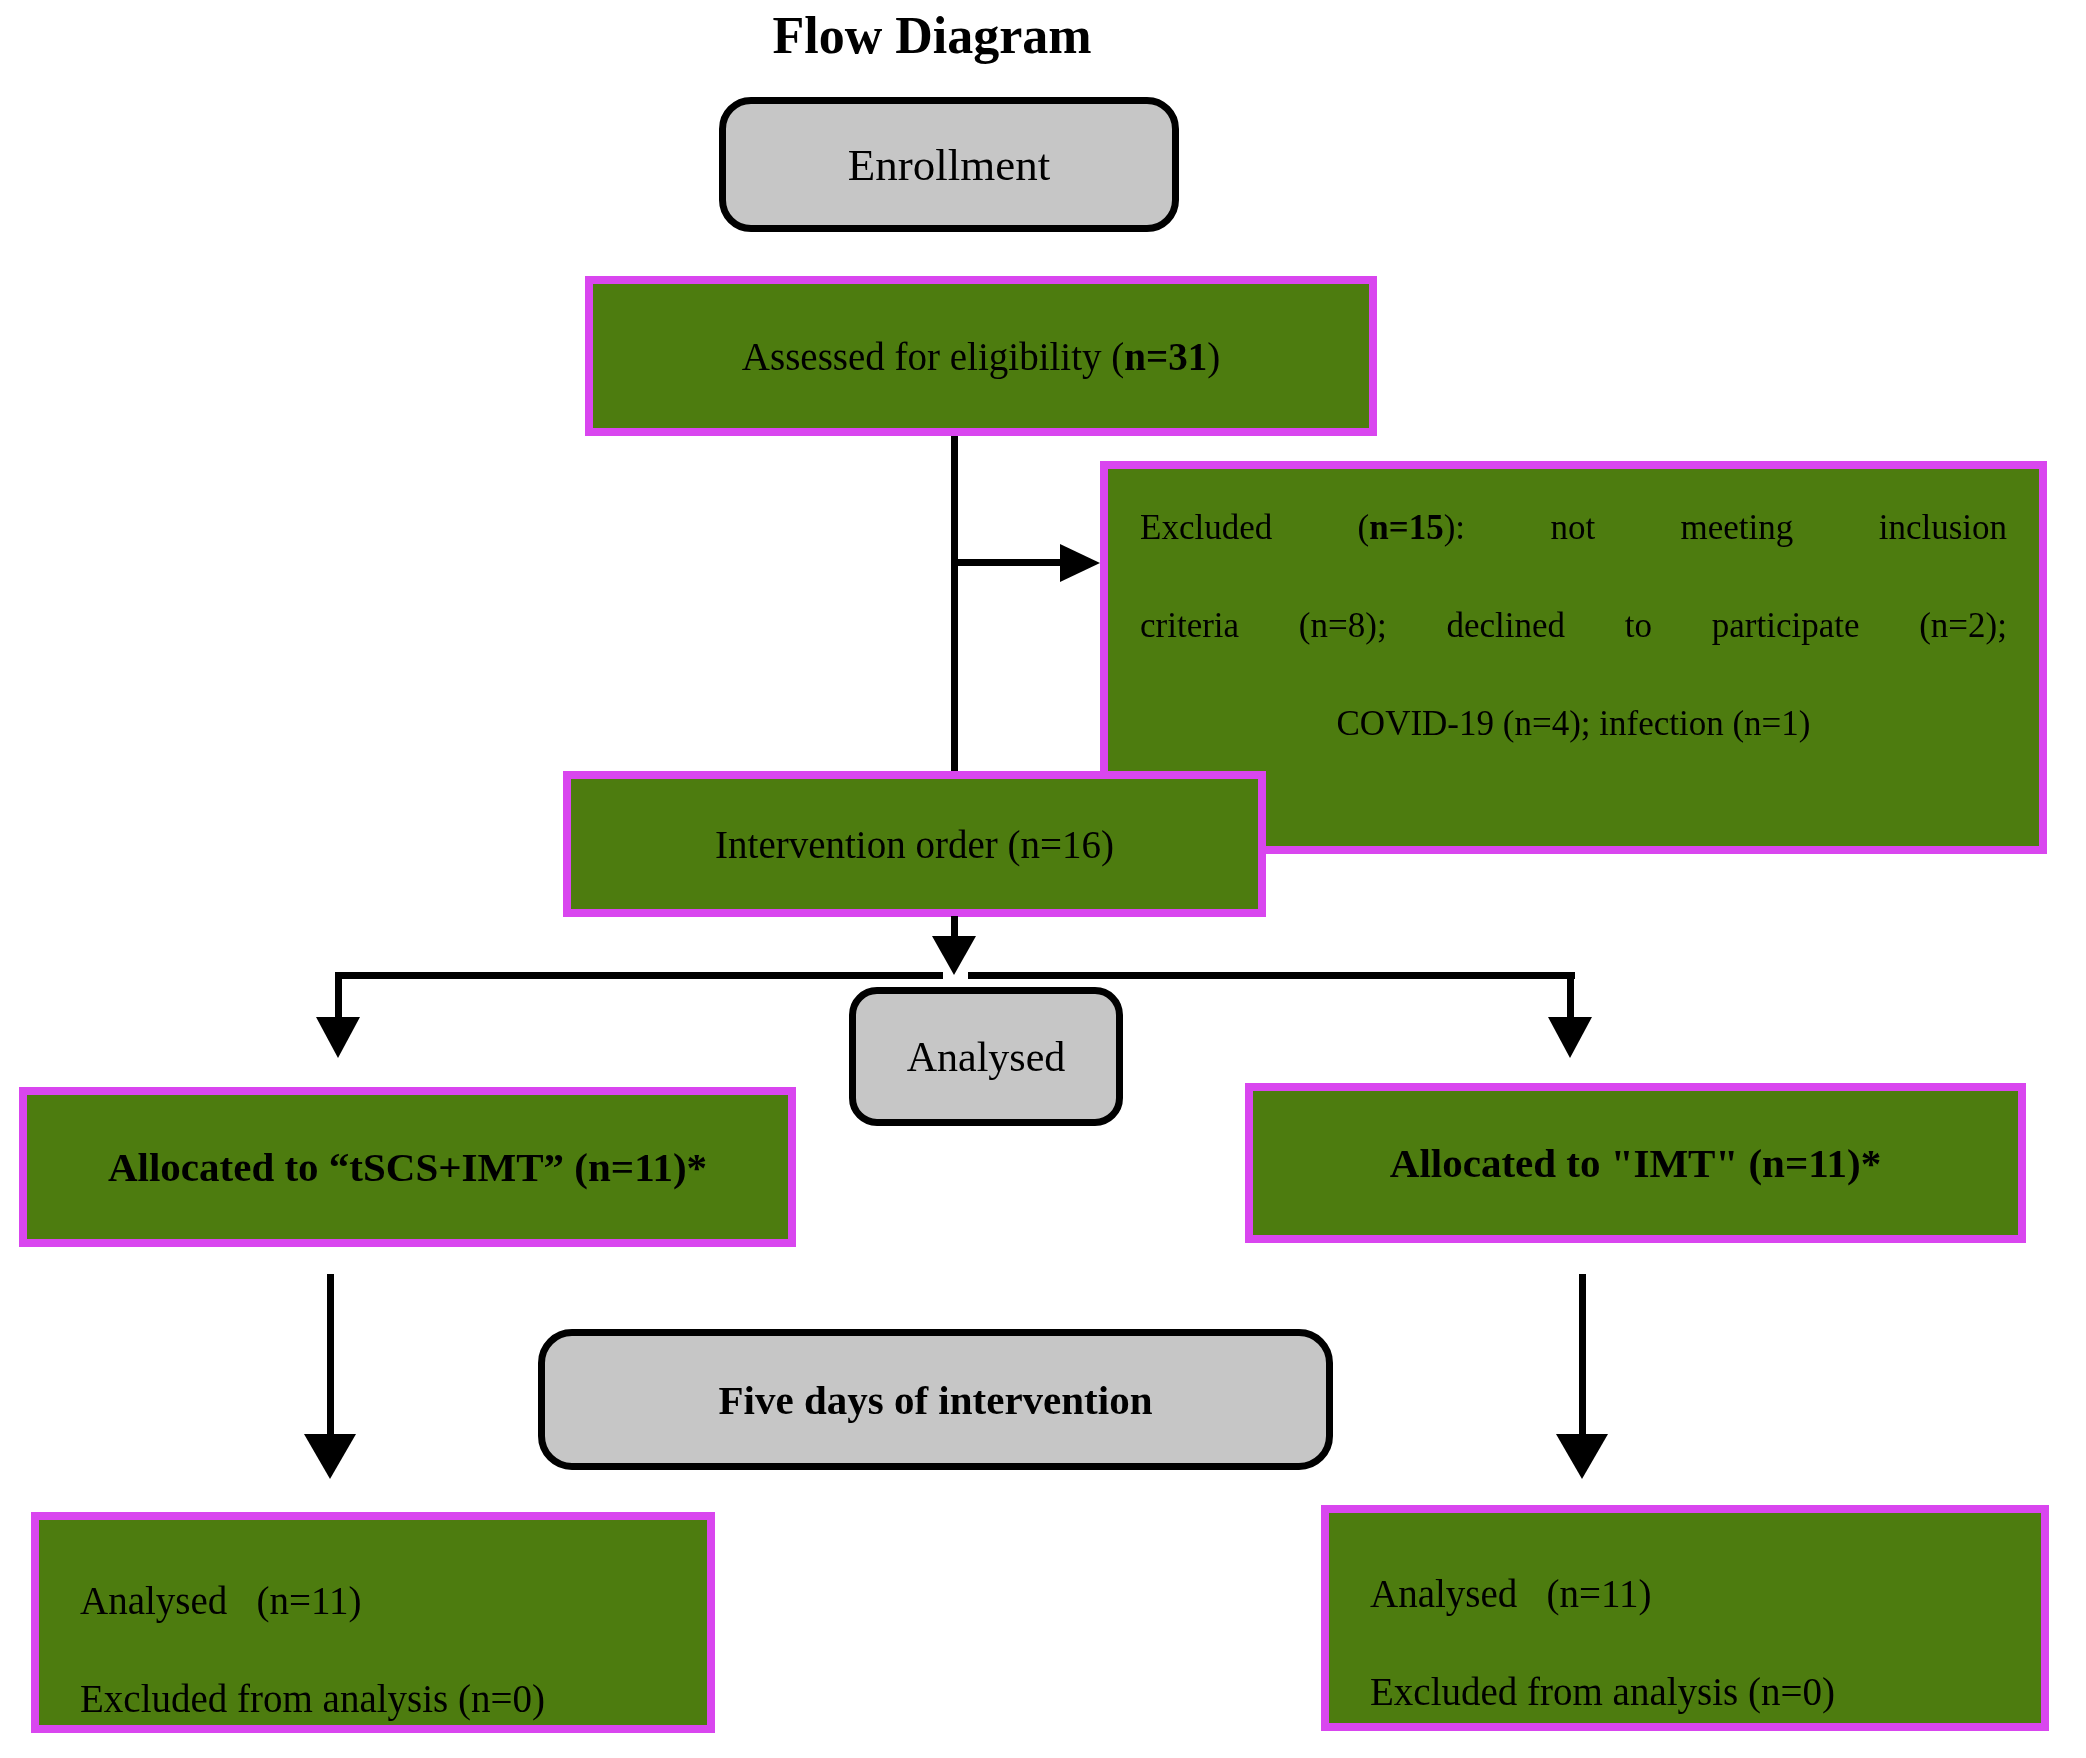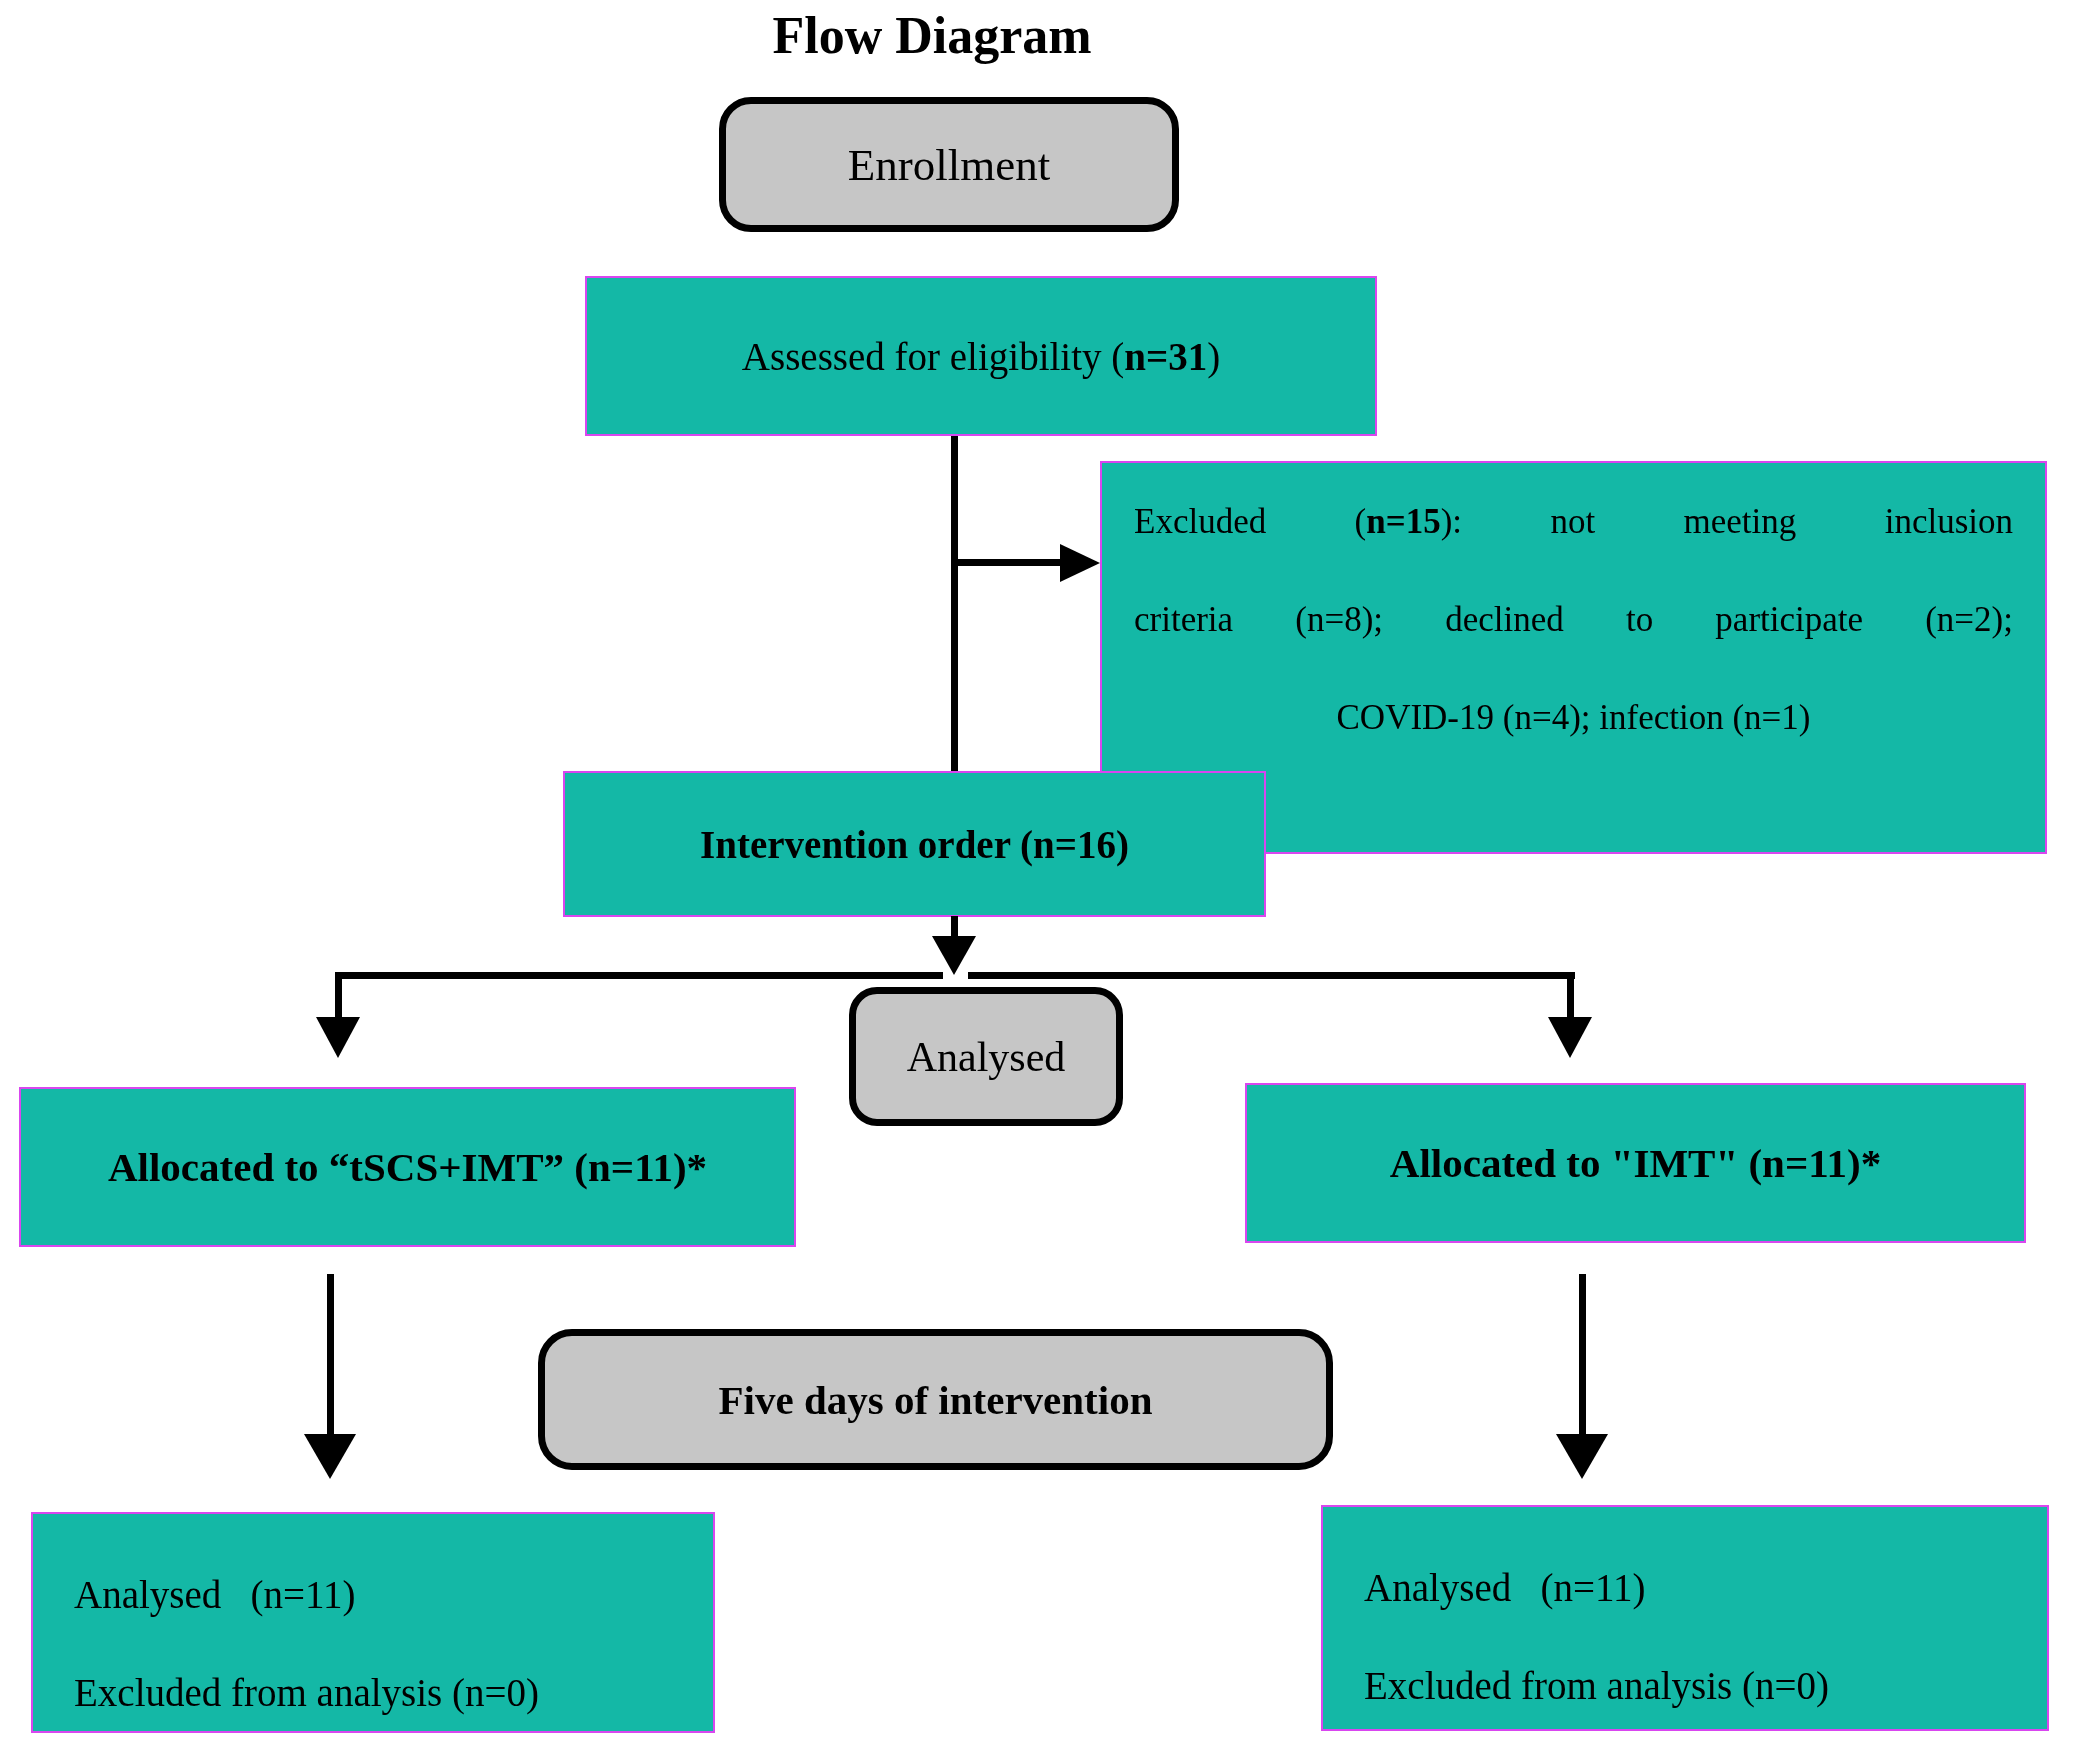--- a/index.html
+++ b/index.html
@@ -6,21 +6,21 @@
   #canvas{
     position:relative;width:2087px;height:1759px;background:#ffffff;
     font-family:"Liberation Serif","DejaVu Serif",serif;color:#000;
     overflow:hidden;
   }
   .title{
     position:absolute;left:932px;top:5.6px;transform:translateX(-50%);
     font-size:52px;font-weight:bold;white-space:nowrap;
   }
   .box{
-    position:absolute;background:#14b8a6;border:2px solid #d946ef;
+    position:absolute;background:#4d7c0f;border:8px solid #d946ef;
     box-sizing:border-box;display:flex;align-items:center;justify-content:center;
   }
   .gray{
     background:#c6c6c6;border:7.7px solid #000;border-radius:32px;
   }
   .clabel{white-space:nowrap;font-size:39px;}
   .line{position:absolute;background:#000;}
   .tri{position:absolute;width:0;height:0;}
   .tri-right{border-top:19px solid transparent;border-bottom:19px solid transparent;border-left:40px solid #000;}
   .tri-down-s{border-left:22.5px solid transparent;border-right:22.5px solid transparent;border-top:39px solid #000;}
@@ -61,21 +61,21 @@
   <div class="tri tri-right" style="left:1060px;top:544px;"></div>
 
   <div class="box" style="left:1100px;top:461px;width:947px;height:393px;align-items:flex-start;">
     <div class="excl-body">
       <div class="jline"><span>Excluded (</span><span class="b">n=15</span><span>): not meeting inclusion</span></div>
       <div class="jline">criteria (n=8); declined to participate (n=2);</div>
       <div class="lline">COVID-19 (n=4); infection (n=1)</div>
     </div>
   </div>
 
-  <div class="box" style="left:563px;top:771px;width:703px;height:146px;font-weight:bold;">
+  <div class="box" style="left:563px;top:771px;width:703px;height:146px;">
     <span class="clabel">Intervention order (n=16)</span>
   </div>
 
   <div class="line" style="left:951px;top:916px;width:7px;height:21px;"></div>
   <div class="tri tri-down-s" style="left:932px;top:936px;"></div>
 
   <div class="line" style="left:335px;top:972px;width:608px;height:7px;"></div>
   <div class="line" style="left:968px;top:972px;width:607px;height:7px;"></div>
 
   <div class="line" style="left:335px;top:972px;width:7px;height:46px;"></div>

